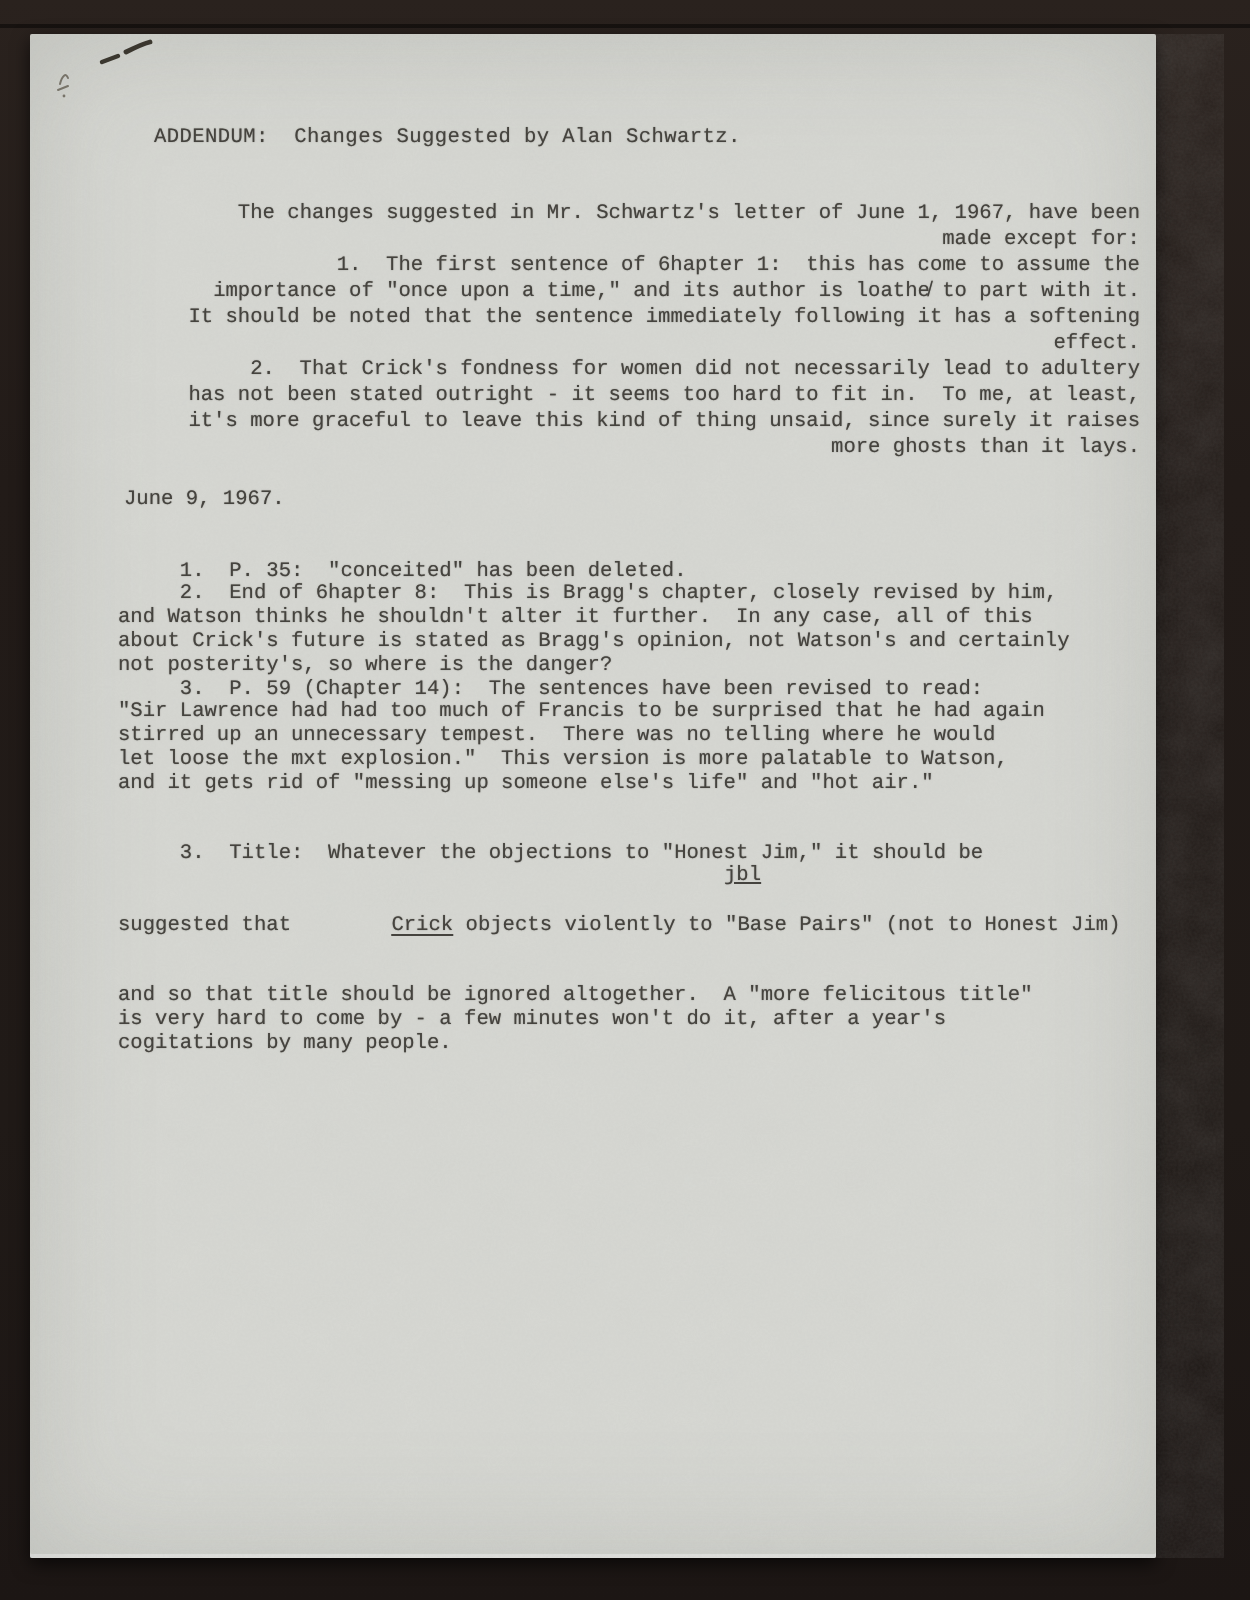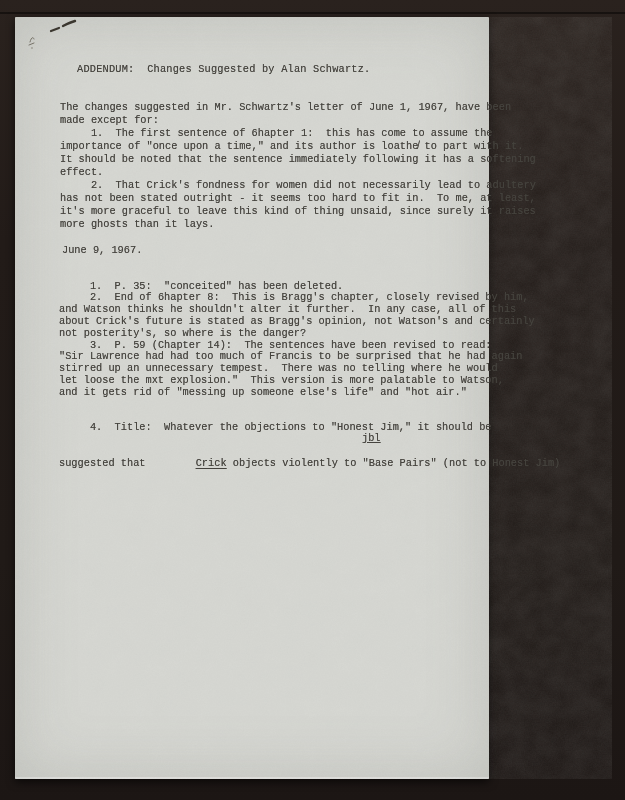--- a/index.html
+++ b/index.html
@@ -25,21 +25,21 @@
     left: 0;
     right: 0;
     top: 12px;
     height: 2px;
     background: rgba(0,0,0,0.45);
   }
   .paper {
     position: absolute;
     left: 15px;
     top: 17px;
-    width: 474px;
+    width: 563px;
     height: 762px;
     background: #d7d8d3;
     border-radius: 1px;
     box-shadow: 0 3px 9px rgba(0,0,0,0.65), inset 0 0 60px rgba(130,132,126,0.28), inset 0 -2px 0 rgba(255,255,255,0.55);
   }
   .grain-svg, .marks-svg {
     position: absolute;
     left: 0;
     top: 0;
     pointer-events: none;
@@ -55,24 +55,25 @@
     white-space: pre-wrap;
     position: absolute;
   }
   .doc-title {
     left: 62px;
     top: 46px;
     line-height: 13px;
     letter-spacing: 0.2px;
   }
   .block-1 {
-    left: 45px;
+    left: 55px;
     top: 84px;
     width: 500px;
     line-height: 13px;
+    text-align: right;
   }
   .date-heading {
     left: 47px;
     top: 227px;
     line-height: 12px;
   }
   .date-heading .u {
     text-underline-offset: 2px;
   }
   .june-block {
@@ -145,21 +146,24 @@
         <div>     1.  P. 35:  "conceited" has been deleted.
      2.  End of 6hapter 8:  This is Bragg's chapter, closely revised by him,
 and Watson thinks he shouldn't alter it further.  In any case, all of this
 about Crick's future is stated as Bragg's opinion, not Watson's and certainly
 not posterity's, so where is the danger?
      3.  P. 59 (Chapter 14):  The sentences have been revised to read:
 "Sir Lawrence had had too much of Francis to be surprised that he had again
 stirred up an unnecessary tempest.  There was no telling where he would
 let loose the mxt explosion."  This version is more palatable to Watson,
 and it gets rid of "messing up someone else's life" and "hot air."</div>
-        <div>     4.  Title:  Whatever the objections to "Honest Jim," it should be</div>
+        <div>     3.  Title:  Whatever the objections to "Honest Jim," it should be</div>
         <div><span>suggested that </span><span class="word-underline">Crick</span><span> objects violently to "Base Pairs" (not to Honest Jim)</span></div>
+        <div>and so that title should be ignored altogether.  A "more felicitous title"
+is very hard to come by - a few minutes won't do it, after a year's
+cogitations by many people.</div>
       </div>
 
       <div class="tw signature">jbl</div>
 
     </div>
   </div>
 </div>
 
 </body></html>

